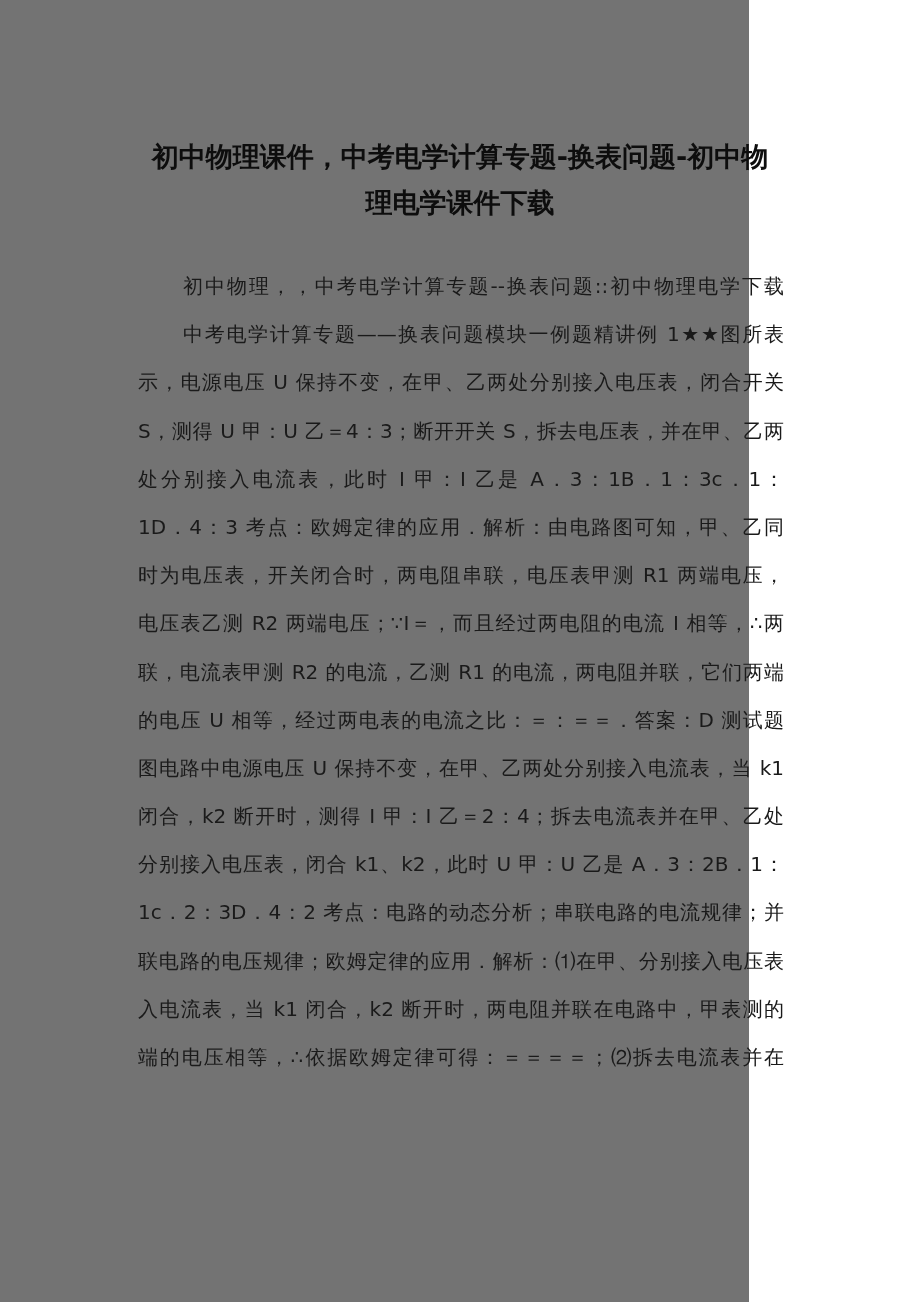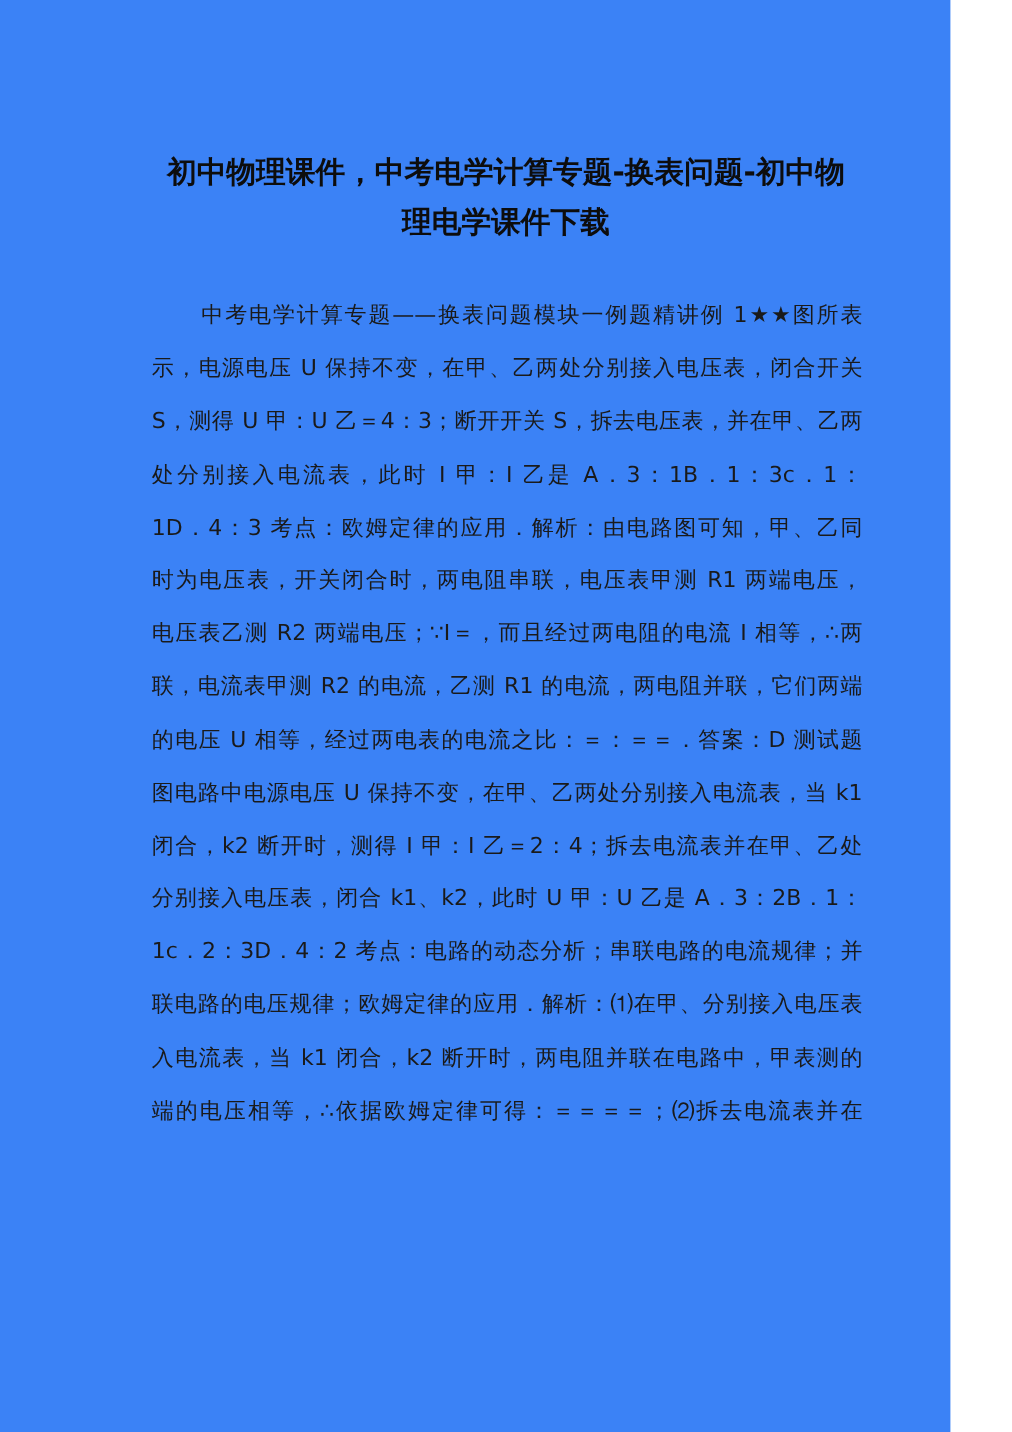--- a/index.html
+++ b/index.html
@@ -12,23 +12,23 @@
     height: 1302px;
     position: relative;
     overflow: hidden;
     color: #111111;
     font-family: "DejaVu Sans", "Liberation Sans", sans-serif;
   }
   .page {
     position: absolute;
     left: 0;
     top: 0;
-    width: 864px;
+    width: 749px;
     height: 1302px;
-    background: #3b82f6;
+    background: #737373;
   }
   .title {
     position: absolute;
     left: 130px;
     top: 116px;
     width: 660px;
     text-align: center;
     font-size: 27px;
     line-height: 46px;
     font-weight: bold;
@@ -63,20 +63,21 @@
 </head>
 <body>
 
 <div class="page">
   <h1 class="title">
     <span class="tline">初中物理课件，中考电学计算专题-换表问题-初中物</span>
     <span class="tline">理电学课件下载</span>
   </h1>
 
   <div class="body">
+    <span class="line indent">初中物理，，中考电学计算专题--换表问题::初中物理电学下载</span>
     <span class="line indent">中考电学计算专题——换表问题模块一例题精讲例 1★★图所表</span>
     <span class="line">示，电源电压 U 保持不变，在甲、乙两处分别接入电压表，闭合开关</span>
     <span class="line">S，测得 U 甲：U 乙＝4：3；断开开关 S，拆去电压表，并在甲、乙两</span>
     <span class="line">处分别接入电流表，此时 I 甲：I 乙是 A．3：1B．1：3c．1：</span>
     <span class="line">1D．4：3 考点：欧姆定律的应用．解析：由电路图可知，甲、乙同</span>
     <span class="line">时为电压表，开关闭合时，两电阻串联，电压表甲测 R1 两端电压，</span>
     <span class="line">电压表乙测 R2 两端电压；∵I＝，而且经过两电阻的电流 I 相等，∴两</span>
     <span class="line">联，电流表甲测 R2 的电流，乙测 R1 的电流，两电阻并联，它们两端</span>
     <span class="line">的电压 U 相等，经过两电表的电流之比：＝：＝＝．答案：D 测试题</span>
     <span class="line">图电路中电源电压 U 保持不变，在甲、乙两处分别接入电流表，当 k1</span>

